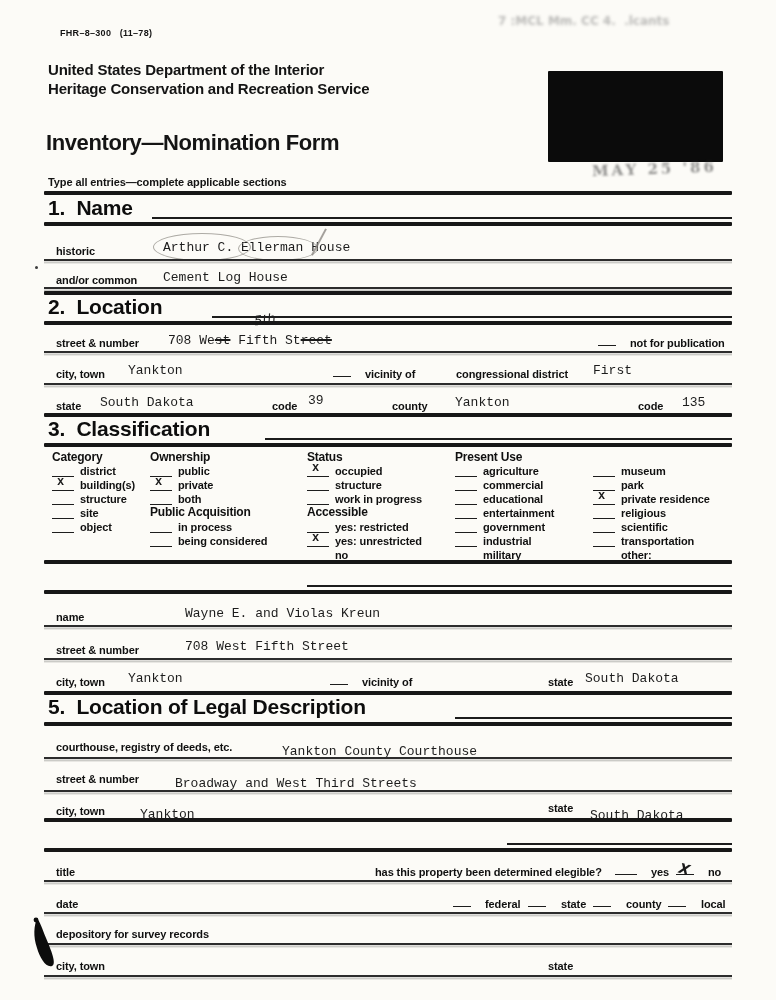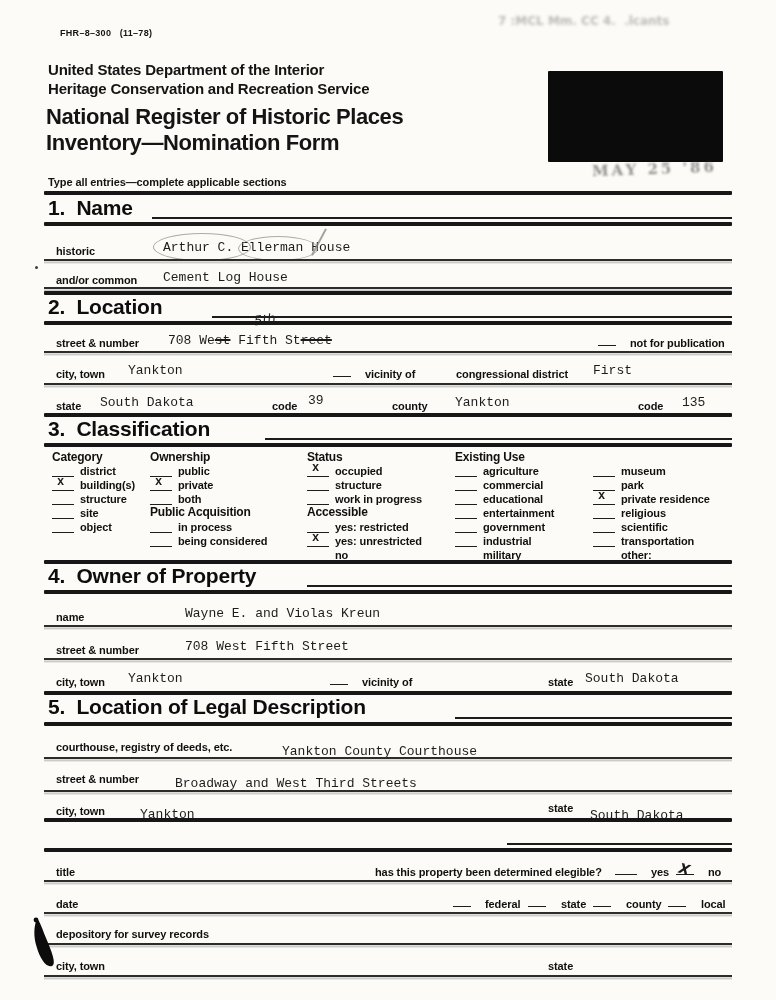--- a/index.html
+++ b/index.html
@@ -39,21 +39,20 @@
 </style>
 </head>
 <body>
 
 <div class="page">
 
   <div class="bleed">7 :MCL Mm. CC 4.  .lcants</div>
   <div class="formno" style="left:48px;top:28px">FHR–8–300   (11–78)</div>
   <div class="dept" style="left:48px;top:61px">United States Department of the Interior</div>
   <div class="dept" style="left:48px;top:80px">Heritage Conservation and Recreation Service</div>
-  <div class="big" style="left:46px;top:104px">National Register of Historic Places</div>
   <div class="big" style="left:46px;top:130px">Inventory—Nomination Form</div>
   <div class="instr" style="left:48px;top:176px">Type all entries—complete applicable sections</div>
 
   <div class="h" style="left:48px;top:196px">1.  Name</div>
   <div class="lbl" style="left:48px;top:245px">historic</div>
   <div class="typed" style="left:163px;top:240px"><span>Arthur C. </span><span>Ellerman</span><span> House</span></div>
   <div class="pencil" style="left:153px;top:233px;width:96px;height:26px"></div>
   <div class="pencil" style="left:238px;top:236px;width:78px;height:23px"></div>
   <div class="pslash" style="left:318px;top:227px;height:30px"></div>
   <div class="dot" style="left:35px;top:266px"></div>
@@ -78,21 +77,21 @@
   <div class="typed" style="left:308px;top:393px">39</div>
   <div class="lbl" style="left:384px;top:400px">county</div>
   <div class="typed" style="left:455px;top:395px">Yankton</div>
   <div class="lbl" style="left:630px;top:400px">code</div>
   <div class="typed" style="left:682px;top:395px">135</div>
 
   <div class="h" style="left:48px;top:417px">3.  Classification</div>
   <div class="sub" style="left:52px;top:450px">Category</div>
   <div class="sub" style="left:150px;top:450px">Ownership</div>
   <div class="sub" style="left:307px;top:450px">Status</div>
-  <div class="sub" style="left:455px;top:450px">Existing Use</div>
+  <div class="sub" style="left:455px;top:450px">Present Use</div>
 
   <div class="ci" style="left:52px;top:465px"><span class="blank"><i class="mark"></i></span><span>district</span></div>
   <div class="ci" style="left:52px;top:479px"><span class="blank"><i class="mark">x</i></span><span>building(s)</span></div>
   <div class="ci" style="left:52px;top:493px"><span class="blank"><i class="mark"></i></span><span>structure</span></div>
   <div class="ci" style="left:52px;top:507px"><span class="blank"><i class="mark"></i></span><span>site</span></div>
   <div class="ci" style="left:52px;top:521px"><span class="blank"><i class="mark"></i></span><span>object</span></div>
 
   <div class="ci" style="left:150px;top:465px"><span class="blank"><i class="mark"></i></span><span>public</span></div>
   <div class="ci" style="left:150px;top:479px"><span class="blank"><i class="mark">x</i></span><span>private</span></div>
   <div class="ci" style="left:150px;top:493px"><span class="blank"><i class="mark"></i></span><span>both</span></div>
@@ -117,21 +116,20 @@
   <div class="ci" style="left:455px;top:549px"><span class="blank"><i class="mark"></i></span><span>military</span></div>
 
   <div class="ci" style="left:593px;top:465px"><span class="blank"><i class="mark"></i></span><span>museum</span></div>
   <div class="ci" style="left:593px;top:479px"><span class="blank"><i class="mark"></i></span><span>park</span></div>
   <div class="ci" style="left:593px;top:493px"><span class="blank"><i class="mark">x</i></span><span>private residence</span></div>
   <div class="ci" style="left:593px;top:507px"><span class="blank"><i class="mark"></i></span><span>religious</span></div>
   <div class="ci" style="left:593px;top:521px"><span class="blank"><i class="mark"></i></span><span>scientific</span></div>
   <div class="ci" style="left:593px;top:535px"><span class="blank"><i class="mark"></i></span><span>transportation</span></div>
   <div class="ci" style="left:593px;top:549px"><span class="blank"><i class="mark"></i></span><span>other:</span></div>
 
-  <div class="h" style="left:48px;top:564px">4.  Owner of Property</div>
   <div class="lbl" style="left:48px;top:611px">name</div>
   <div class="typed" style="left:185px;top:606px">Wayne E. and Violas Kreun</div>
   <div class="lbl" style="left:48px;top:644px">street &amp; number</div>
   <div class="typed" style="left:185px;top:639px">708 West Fifth Street</div>
   <div class="lbl" style="left:48px;top:676px">city, town</div>
   <div class="typed" style="left:128px;top:671px">Yankton</div>
   <span class="blank sm" style="position:absolute;left:330px;top:673px"></span>
   <div class="lbl" style="left:354px;top:676px">vicinity of</div>
   <div class="lbl" style="left:540px;top:676px">state</div>
   <div class="typed" style="left:585px;top:671px">South Dakota</div>

